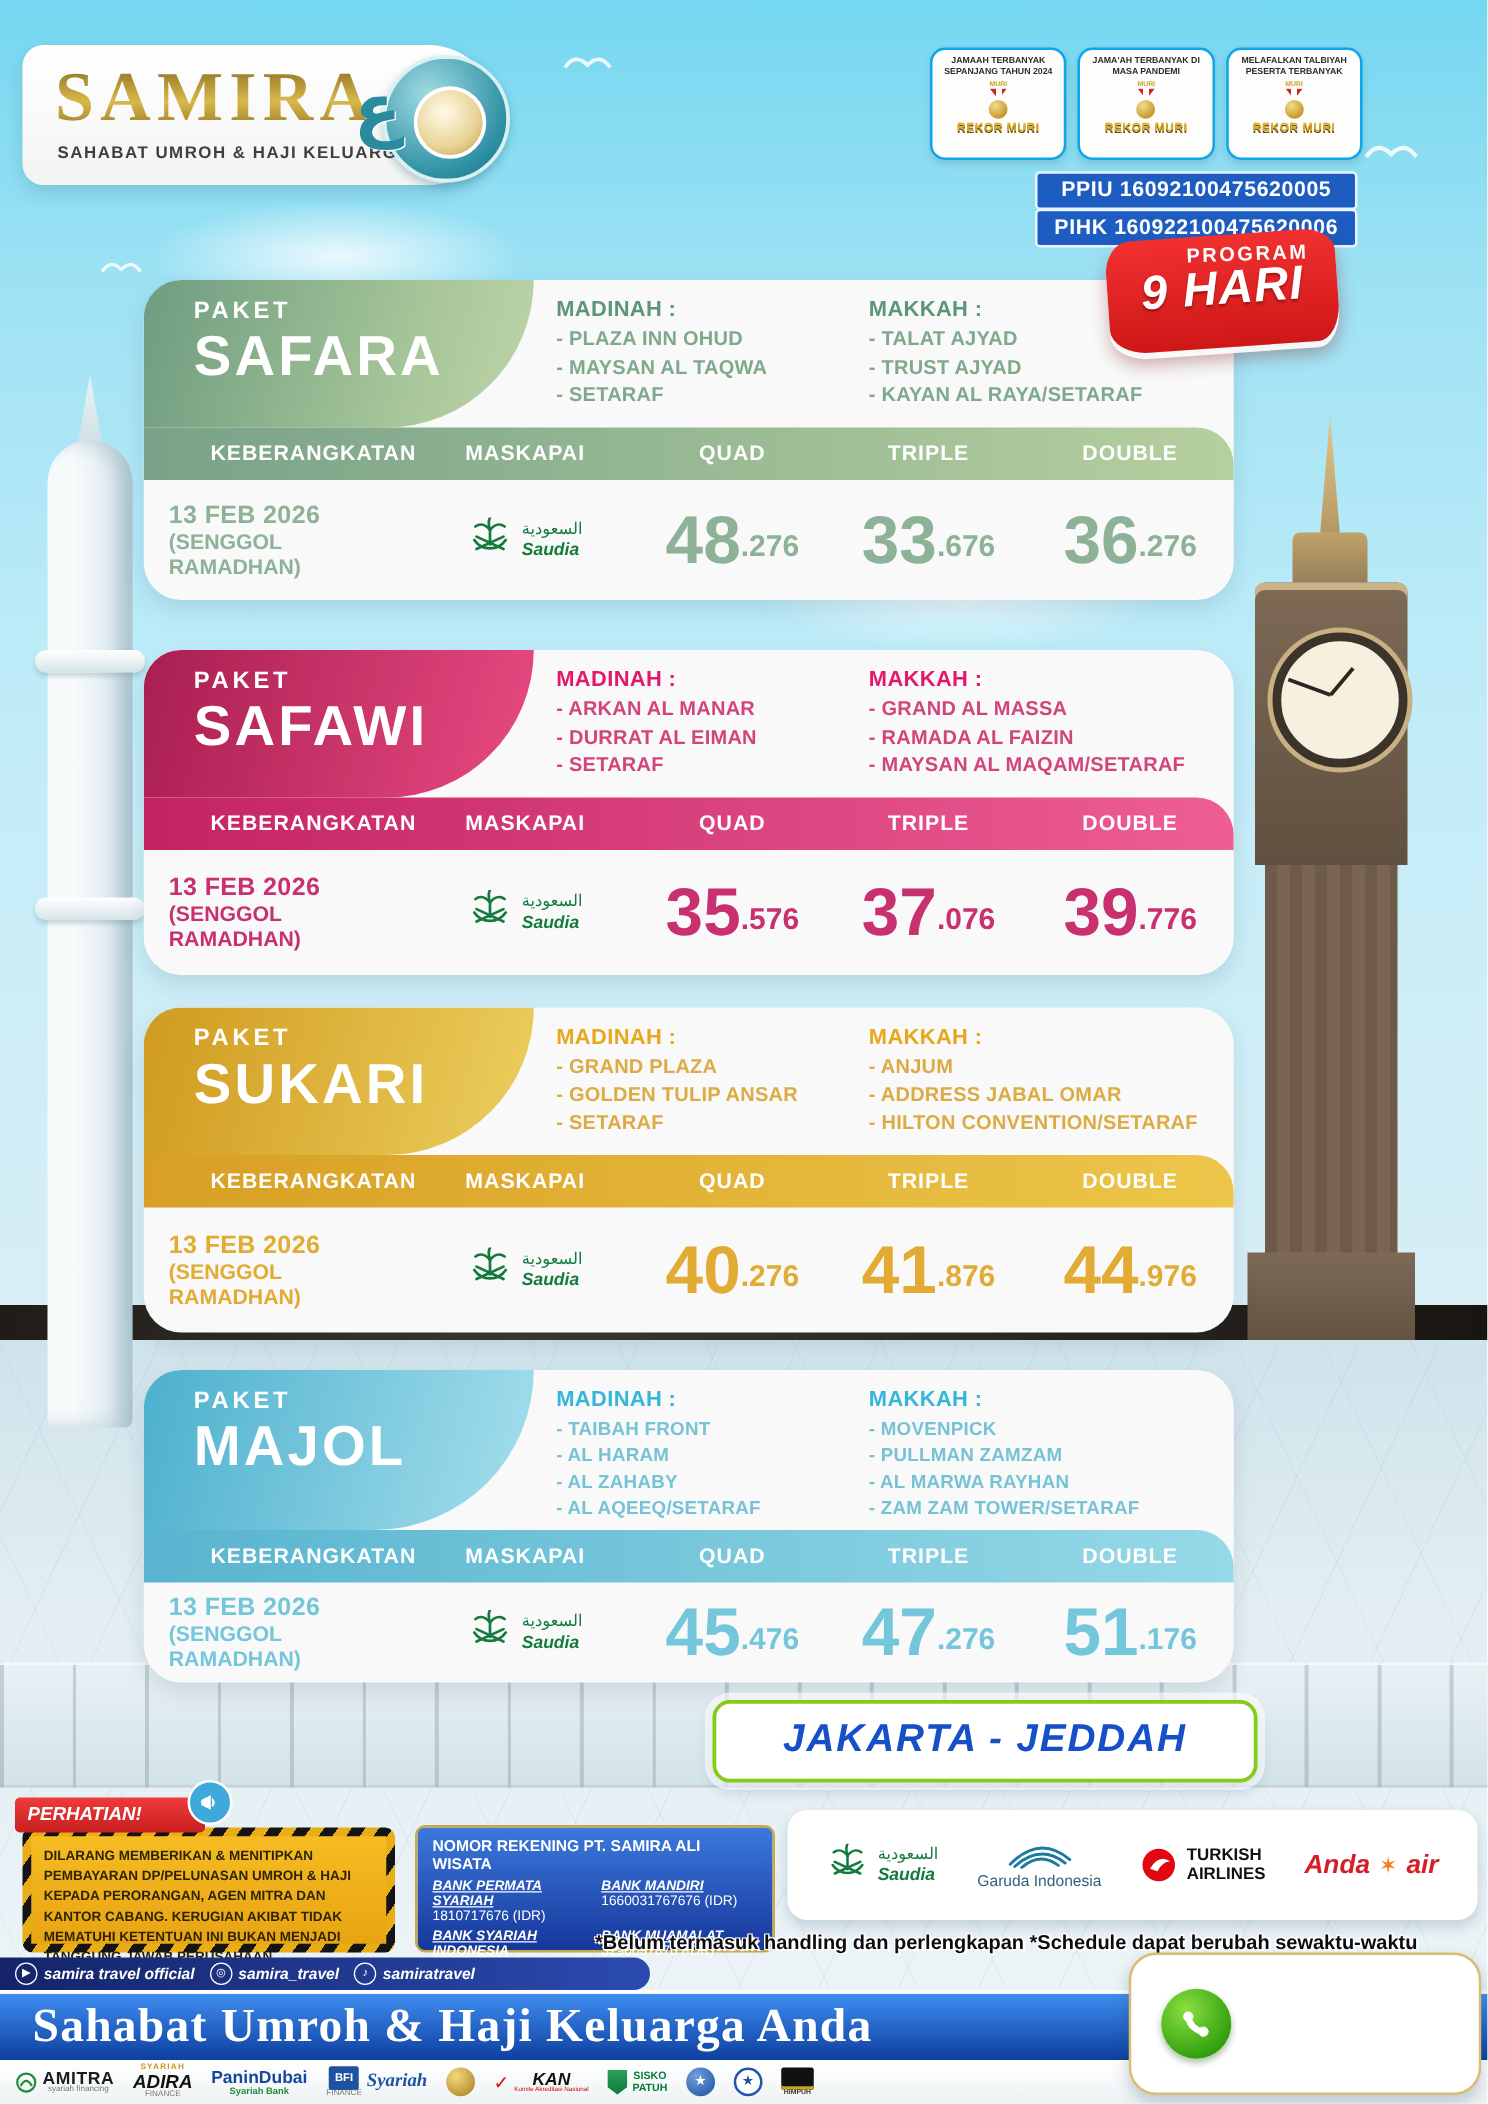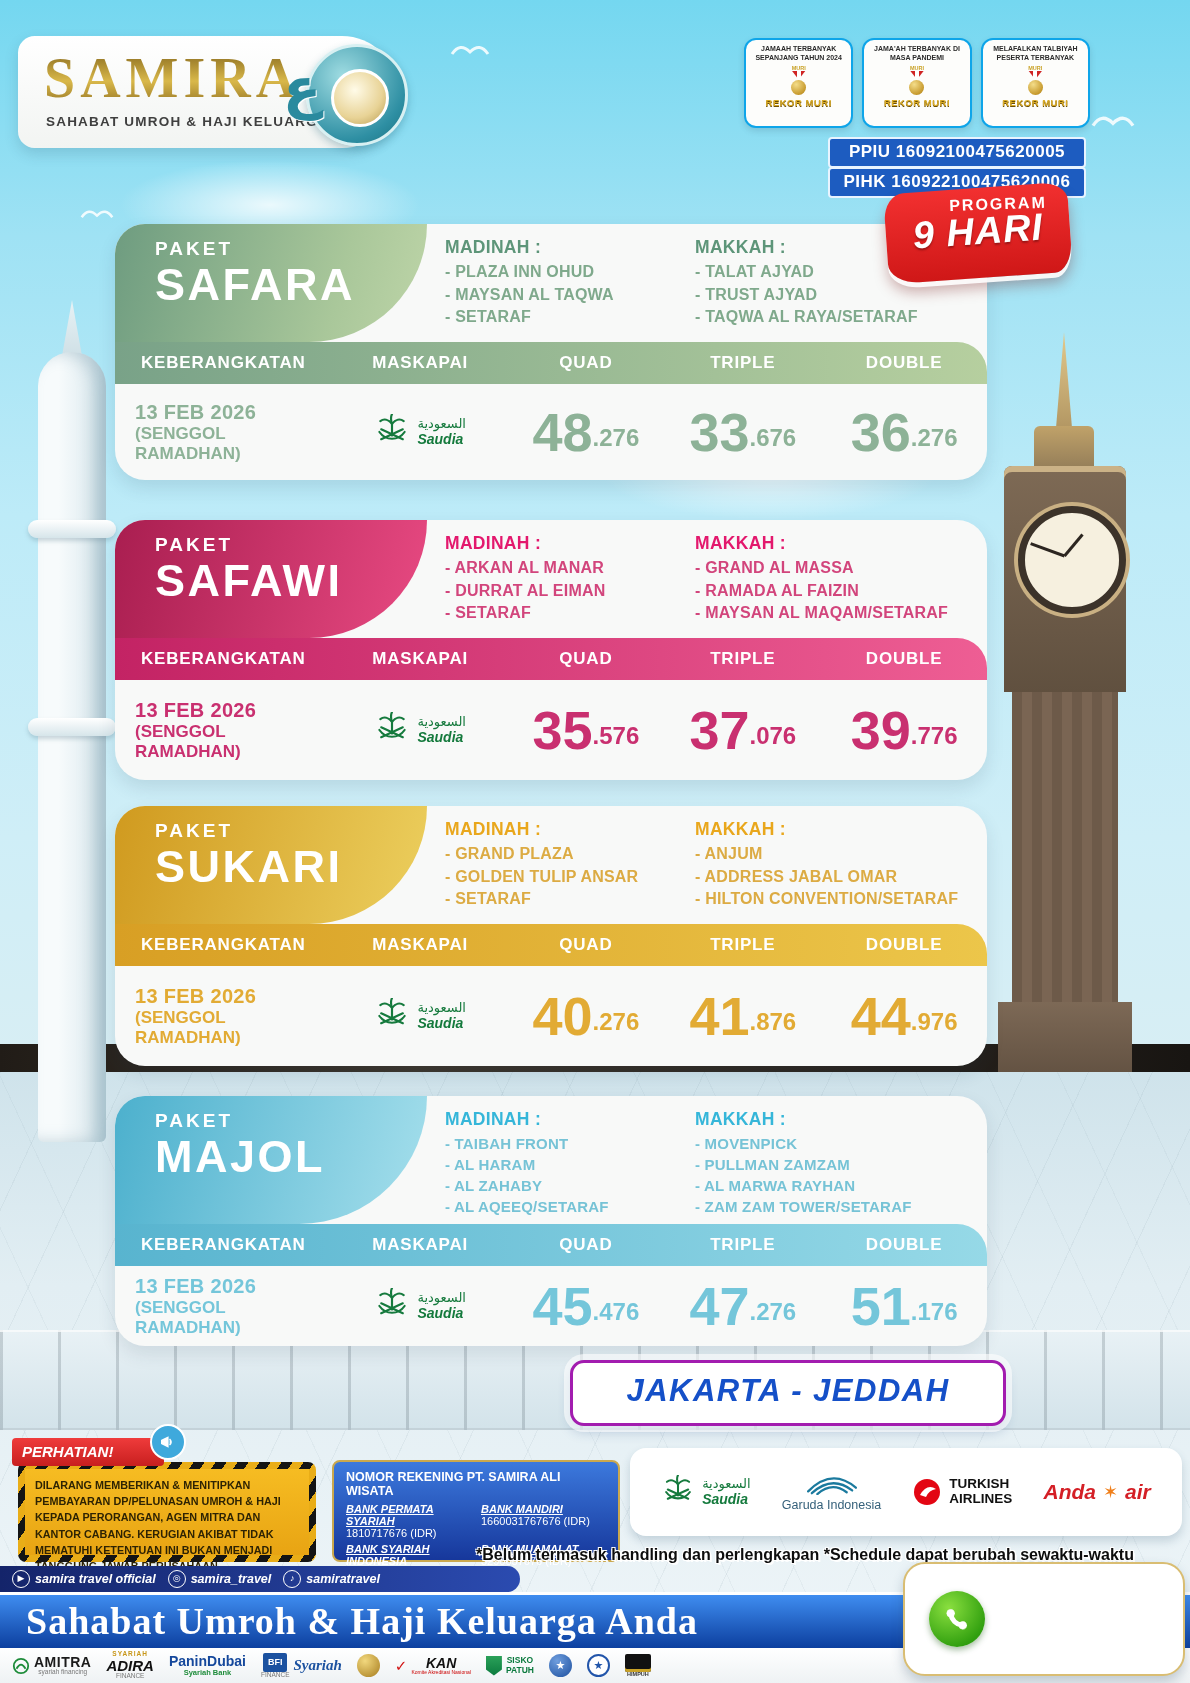--- a/index.html
+++ b/index.html
@@ -102,21 +102,21 @@
   .pname{font-size:45px;font-weight:800;letter-spacing:2.5px;line-height:1.02;margin-top:2px;}
   .hotels{position:absolute;left:330px;top:13px;right:10px;display:flex;}
   .hcol{width:47%;} .hcol.mk{width:53%;}
   .hlabel{font-weight:800;font-size:17.5px;margin-bottom:3px;letter-spacing:.3px;}
   .hitem{font-weight:700;font-size:16px;line-height:1.42;letter-spacing:.2px;}
   .p3 .hitem{font-size:15px;line-height:1.4;}
   .thead{position:absolute;left:0;right:0;top:118px;height:42px;display:grid;
        grid-template-columns:25% 20% 18% 18% 19%;align-items:center;color:#fff;
        font-weight:700;font-size:17px;letter-spacing:.8px;text-align:center;border-radius:0 30px 0 0;}
   .p3 .thead{top:128px;}
-  .thead .c1{text-align:left;padding-left:26px;}
+  .thead .c1{text-align:right;padding-left:26px;}
   .trow{position:absolute;left:0;right:0;top:160px;bottom:0;display:grid;
        grid-template-columns:25% 20% 18% 18% 19%;align-items:center;}
   .p3 .trow{top:170px;}
   .dep{padding-left:20px;}
   .date{font-size:20px;font-weight:800;letter-spacing:.3px;}
   .note{font-size:17px;font-weight:800;}
   .aircell{display:flex;align-items:center;justify-content:center;gap:7px;}
   .artxt{font-size:13px;color:#157a3d;font-family:"DejaVu Sans",sans-serif;line-height:1.15;}
   .antxt{font-size:14px;font-weight:700;font-style:italic;color:#157a3d;line-height:1.05;}
   .price{display:flex;justify-content:center;align-items:flex-end;}
@@ -135,21 +135,21 @@
   .p2 .thead{background:linear-gradient(90deg,#d89f24,#ecc64a);}
   .p2 .hlabel{color:#e9a71c;} .p2 .hitem{color:#dcab43;}
   .p2 .date,.p2 .note,.p2 .pm,.p2 .pd{color:#e2ab34;}
   .p3 .leaf{background:linear-gradient(105deg,#4cb0cd,#a5dfec);}
   .p3 .thead{background:linear-gradient(90deg,#58b4cf,#96d9e7);}
   .p3 .hlabel{color:#35b6d9;} .p3 .hitem{color:#76c3d6;}
   .p3 .date,.p3 .note,.p3 .pm,.p3 .pd{color:#74c6da;}
 
   
   .routeBox{left:570px;top:1360px;width:430px;height:60px;z-index:4;background:#fff;
-       border:3px solid #a21caf;border-radius:14px;box-shadow:0 0 0 6px rgba(255,255,255,.6),0 6px 12px rgba(40,80,140,.25);
+       border:3px solid #84cc16;border-radius:14px;box-shadow:0 0 0 6px rgba(255,255,255,.6),0 6px 12px rgba(40,80,140,.25);
        text-align:center;line-height:56px;font-size:31px;font-weight:800;font-style:italic;
        color:#1550c8;letter-spacing:1.5px;}
 
   .attnLabel{left:12px;top:1438px;width:152px;height:28px;z-index:5;
        background:linear-gradient(180deg,#ef3b3b,#c81f1f);border-radius:4px;
        color:#fff;font-size:15px;font-weight:800;font-style:italic;line-height:28px;padding-left:10px;box-sizing:border-box;}
   .megaCircle{left:150px;top:1424px;width:32px;height:32px;border-radius:50%;z-index:6;
        background:#3fa9dc;border:2px solid #fff;display:flex;align-items:center;justify-content:center;}
   .warnOuter{left:18px;top:1462px;width:298px;height:100px;z-index:4;padding:7px;box-sizing:border-box;
        background:repeating-linear-gradient(125deg,#141414 0 9px,#e9ad17 9px 18px);border-radius:8px;}
@@ -299,21 +299,21 @@
     <div class="hcol">
       <div class="hlabel">MADINAH :</div>
       <div class="hitem">- PLAZA INN OHUD</div>
       <div class="hitem">- MAYSAN AL TAQWA</div>
       <div class="hitem">- SETARAF</div>
     </div>
     <div class="hcol mk">
       <div class="hlabel">MAKKAH :</div>
       <div class="hitem">- TALAT AJYAD</div>
       <div class="hitem">- TRUST AJYAD</div>
-      <div class="hitem">- TAQWA AL RAYA/SETARAF</div>
+      <div class="hitem">- KAYAN AL RAYA/SETARAF</div>
     </div>
   </div>
   <div class="thead">
     <div class="c1">KEBERANGKATAN</div>
     <div>MASKAPAI</div>
     <div>QUAD</div>
     <div>TRIPLE</div>
     <div>DOUBLE</div>
   </div>
   <div class="trow">

